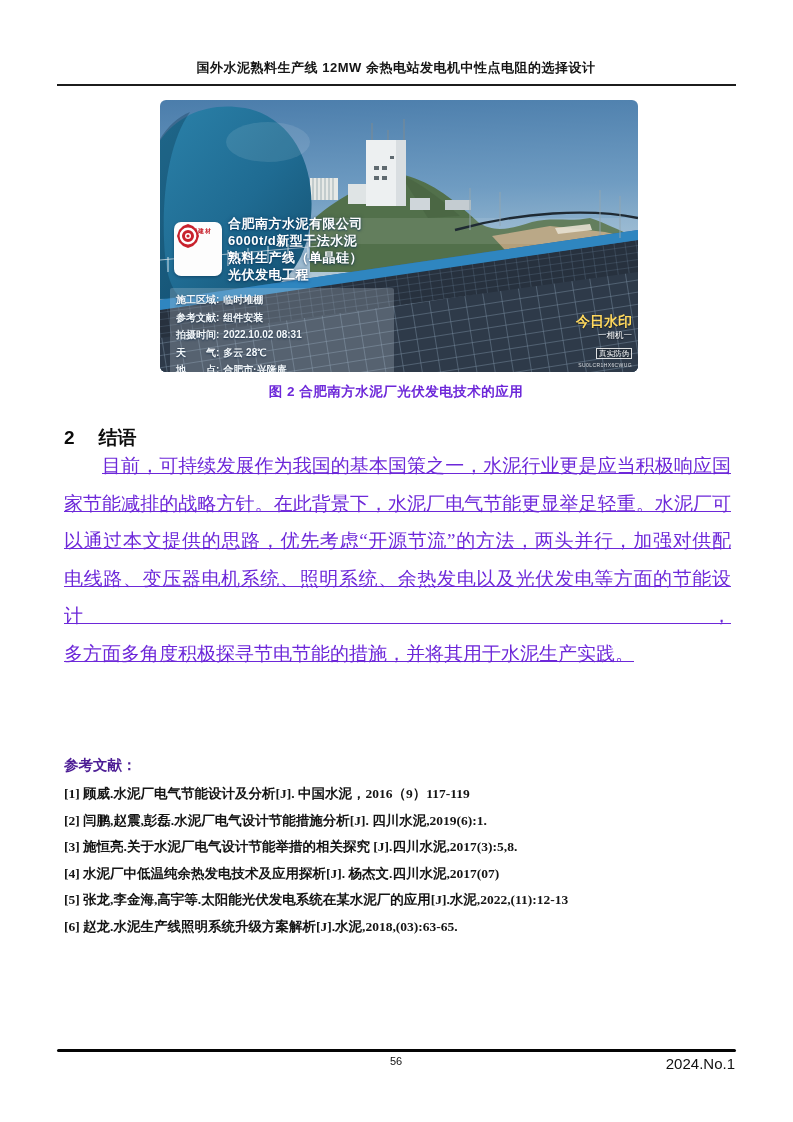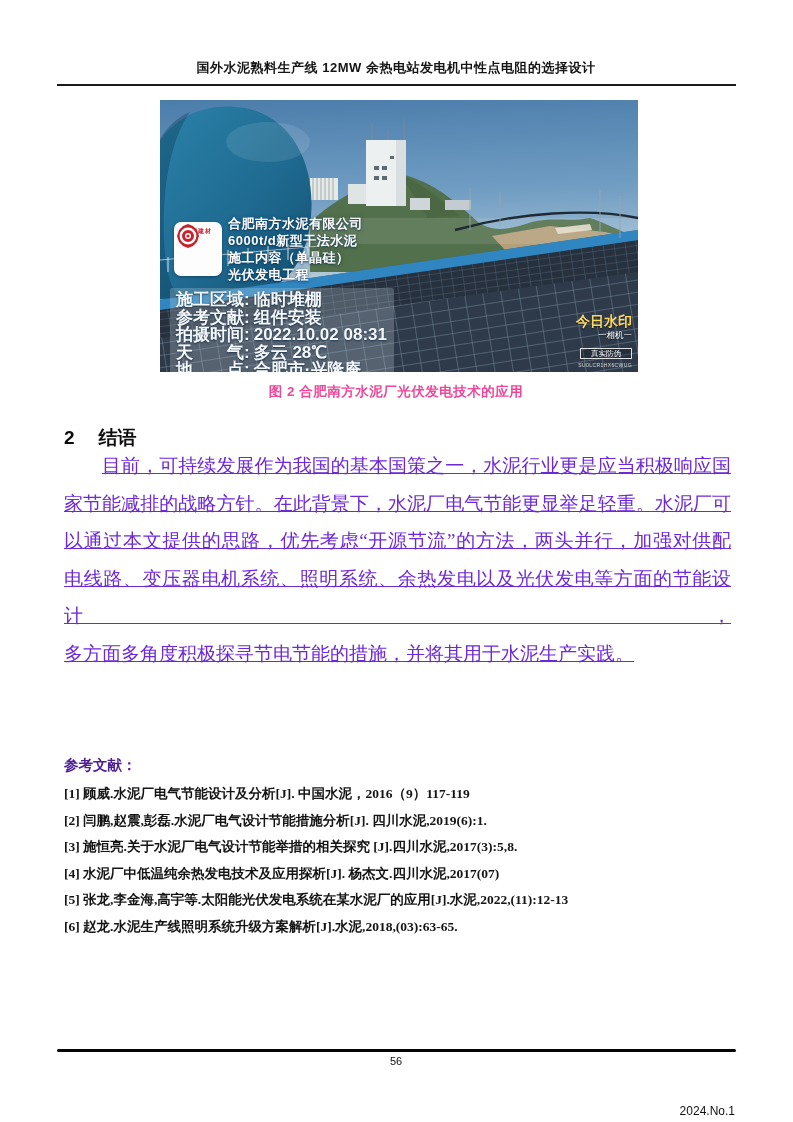--- a/index.html
+++ b/index.html
@@ -6,49 +6,49 @@
   .page{position:relative;width:792px;height:1122px;background:#fff;overflow:hidden;
         font-family:"Liberation Serif", serif;color:#111;}
 
   
   .header-title{position:absolute;top:59px;left:0;right:0;text-align:center;
     font-family:"Liberation Sans", sans-serif;font-weight:bold;font-size:13px;letter-spacing:.5px;color:#151515;}
   .header-rule{position:absolute;top:84px;left:57px;width:679px;height:2px;background:#1c1c1c;}
 
   
   .photo{position:absolute;left:160px;top:100px;width:478px;height:272px;overflow:hidden;
-         background:linear-gradient(178deg,#4b7dab 0%,#6f9cc2 34%,#9dbcd2 58%,#c2d2da 66%,#9db6c8 72%);}
+         background:linear-gradient(178deg,#4b7dab 0%,#6f9cc2 34%,#9dbcd2 58%,#c2d2da 66%,#9db6c8 72%);border-radius:6px;}
   .photo svg{position:absolute;left:0;top:0;}
 
   .logo-badge{position:absolute;left:14px;top:122px;width:48px;height:54px;background:#fdfdfd;
     border-radius:7px;box-shadow:0 1px 3px rgba(0,30,60,.45);text-align:center;padding-top:4px;box-sizing:border-box;}
   .logo-text{font-family:"Liberation Sans", sans-serif;font-size:6px;font-weight:bold;color:#c8222d;
     letter-spacing:1px;margin-top:1px;}
 
   .company-block{position:absolute;left:68px;top:115px;width:180px;
     font-family:"Liberation Sans", sans-serif;font-weight:bold;font-size:13px;line-height:17px;
     color:#fff;text-shadow:0 1px 2px rgba(0,40,80,.65),0 0 4px rgba(0,40,80,.4);letter-spacing:.5px;}
 
   .info-block{position:absolute;left:10px;top:188px;width:212px;padding:3px 6px;
     background:rgba(200,214,224,.26);border-radius:2px;
-    font-family:"Liberation Sans", sans-serif;font-weight:bold;font-size:17px;line-height:17.5px;
+    font-family:"Liberation Sans", sans-serif;font-weight:bold;font-size:10px;line-height:17.5px;
     color:#f4f8fa;text-shadow:0 1px 2px rgba(0,30,60,.7);}
   .info-row .lbl{display:inline-block;}
   .info-row .val{margin-left:4px;}
 
   .watermark{position:absolute;right:6px;bottom:4px;text-align:right;
     font-family:"Liberation Sans", sans-serif;line-height:1.25;}
   .wm1{font-size:14px;font-weight:bold;color:#ffd95e;text-shadow:0 1px 1px rgba(0,0,0,.5);}
   .wm2{font-size:8.5px;color:#ffffff;text-shadow:0 1px 1px rgba(0,0,0,.5);}
   .wm3{display:inline-block;font-size:7.5px;color:#fff;border:1px solid rgba(255,255,255,.85);
-    padding:0 10px;margin-top:1px;background:rgba(0,0,0,.18);}
+    padding:0 2px;margin-top:1px;background:rgba(0,0,0,.18);}
   .wm-code{font-size:5px;color:rgba(255,255,255,.8);letter-spacing:.4px;margin-top:1px;}
 
   .figure-caption{position:absolute;top:383px;left:0;right:0;text-align:center;
-    font-family:"Liberation Sans", sans-serif;font-size:13.5px;font-weight:600;color:#ec4899;letter-spacing:.5px;}
+    font-family:"Liberation Sans", sans-serif;font-size:13.5px;font-weight:600;color:#6d28d9;letter-spacing:.5px;}
 
   
   .section-heading{position:absolute;top:425px;left:64px;margin:0;
     font-family:"Liberation Sans", sans-serif;font-size:19px;font-weight:bold;color:#0c0c0c;}
   .section-heading .sec-num{margin-right:24px;}
 
   .body-text{position:absolute;top:447px;left:64px;width:667px;font-size:19px;color:#6d28d9;text-decoration:underline;}
   .pline{line-height:37.6px;text-align:justify;text-align-last:justify;}
   .pline.first{text-indent:2em;}
   .pline.last{text-align-last:left;}
@@ -56,22 +56,22 @@
   
   .ref-heading{position:absolute;top:756px;left:64px;
     font-family:"Liberation Sans", sans-serif;font-size:14.5px;font-weight:bold;color:#4c1d95;}
   .ref-list{position:absolute;top:781px;left:64px;width:676px;font-size:13.5px;color:#141414;font-weight:bold;}
   .ref-item{line-height:26.6px;white-space:nowrap;}
 
   
   .footer-rule{position:absolute;top:1049px;left:57px;width:679px;height:3px;background:#050505;border-radius:2px;}
   .footer-page{position:absolute;top:1055px;left:0;right:0;text-align:center;
     font-family:"Liberation Sans", sans-serif;font-size:11px;color:#111;}
-  .footer-issue{position:absolute;top:1104px;right:57px;
-    font-family:"Liberation Sans", sans-serif;font-size:12px;color:#111;text-align:right;}
+  .footer-issue{position:absolute;top:1055px;right:57px;
+    font-family:"Liberation Sans", sans-serif;font-size:15px;color:#111;text-align:right;}
 </style>
 </head>
 <body>
 
 <div class="page">
 
   <div class="header-title">国外水泥熟料生产线 12MW 余热电站发电机中性点电阻的选择设计</div>
   <div class="header-rule"></div>
 
   <div class="photo">
@@ -136,21 +136,21 @@
         <circle cx="14" cy="14" r="7.2" fill="none" stroke="#ffffff" stroke-width="2.4"></circle>
         <circle cx="14" cy="14" r="3" fill="#ffffff"></circle>
         <circle cx="14" cy="14" r="1.6" fill="#c8222d"></circle>
       </svg>
       <div class="logo-text">中国建材</div>
     </div>
 
     <div class="company-block">
       <div>合肥南方水泥有限公司</div>
       <div>6000t/d新型干法水泥</div>
-      <div>施工内容（单晶硅）</div>
+      <div>熟料生产线（单晶硅）</div>
       <div>光伏发电工程</div>
     </div>
 
     <div class="info-block">
       <div class="info-row"><span class="lbl">施工区域:</span><span class="val">临时堆棚</span></div>
       <div class="info-row"><span class="lbl">参考文献:</span><span class="val">组件安装</span></div>
       <div class="info-row"><span class="lbl">拍摄时间:</span><span class="val">2022.10.02 08:31</span></div>
       <div class="info-row"><span class="lbl">天　　气:</span><span class="val">多云 28℃</span></div>
       <div class="info-row"><span class="lbl">地　　点:</span><span class="val">合肥市·兴隆庵</span></div>
     </div>

